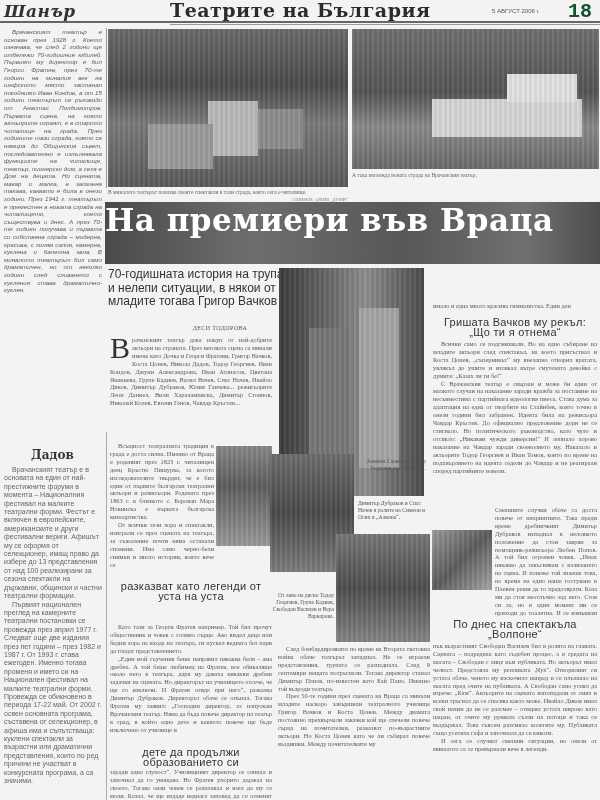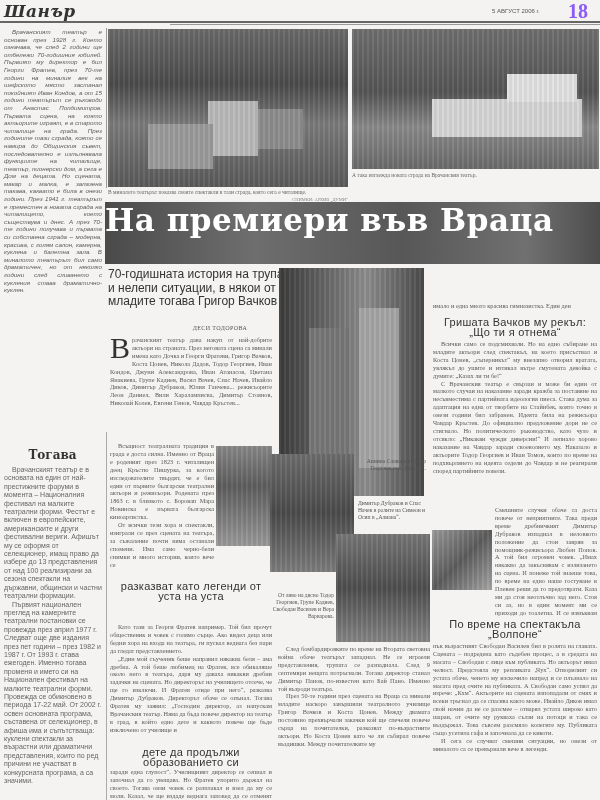--- a/index.html
+++ b/index.html
@@ -5,21 +5,21 @@
   * { box-sizing: border-box; margin: 0; padding: 0; }
   html, body { width: 600px; height: 800px; overflow: hidden; background: #f4f3f1; }
   body { position: relative; font-family: "Liberation Serif", serif; color: #2a2a2a; }
   .abs { position: absolute; }
 
   
   .masthead { left: 0; top: 0; width: 548px; height: 22px; }
   .brand { left: 4px; top: 1px; font-family: "DejaVu Serif", serif; font-style: italic; font-weight: bold; font-size: 17px; color: #333; letter-spacing: 0.5px; }
   .section-title { left: 170px; top: -1px; font-family: "DejaVu Serif", serif; font-weight: bold; font-size: 19px; color: #2b2b2b; letter-spacing: 0.5px; }
   .date { left: 492px; top: 8px; font-family: "Liberation Sans", sans-serif; font-size: 6px; color: #555; }
-  .page-num { left: 568px; top: 0px; font-family: Liberation Serif, serif; font-weight: bold; font-size: 20px; color: #8b5cf6; }
+  .page-num { left: 568px; top: 0px; font-family: Liberation Mono, monospace; font-weight: bold; font-size: 20px; color: #14532d; }
   .rule { left: 0; top: 21px; width: 600px; height: 2px; background: #666; }
   .rule2 { left: 170px; top: 24px; width: 430px; height: 1px; background: #999; }
 
   
   .txt { font-size: 6.3px; line-height: 7.9px; color: #5a5a5a; text-align: justify; }
   .txt-italic { font-style: italic; font-family: "Liberation Sans", sans-serif; }
   .txt-sans { font-family: "Liberation Sans", sans-serif; font-size: 7px; line-height: 8.6px; color: #666; }
   .indent { text-indent: 8px; }
   .sub { font-family: "Liberation Sans", sans-serif; font-weight: normal; font-size: 11px; line-height: 9.5px; color: #333; text-align: center; letter-spacing: 0.3px; }
 
@@ -42,20 +42,21 @@
   .prinos-title { left: 0; top: 448px; width: 105px; text-align: center; font-family: "DejaVu Serif", serif; font-weight: bold; font-size: 12px; color: #333; }
 
   .vline { left: 106px; top: 28px; width: 1px; height: 160px; background: #999; }
   .vline2 { left: 106px; top: 432px; width: 1px; height: 368px; background: #aaa; }
 </style>
 </head>
 <body>
 
 <div class="abs masthead">
   <div class="abs brand">Шанър</div>
+  <div class="abs section-title">Театрите на България</div>
   <div class="abs date">5 АВГУСТ 2006 г.</div>
   <div class="abs page-num">18</div>
 </div>
 <div class="abs rule"></div>
 <div class="abs rule2"></div>
 
 <div class="abs txt txt-italic" style="left:4px; top:28px; width:98px; font-size:6.2px; line-height:7.6px; color:#5c5c5c;">
   <p class="indent">Врачанският театър е основан през 1928 г. Което означава, че след 2 години ще отбележи 70-годишния юбилей. Първият му директор е бил Георги Фратев, през 70-те години на миналия век на шефското място застанал покойният Иван Кондов, а от 15 години театърът се ръководи от Анастас Попдимитров. Първата сцена, на която актьорите играят, е в старото читалище на града. През годините тази сграда, която се намира до Общинския съвет, последователно е изпълнявала функциите на читалище, театър, пионерски дом, а сега е Дом на децата. Но сцената, макар и малка, е запазена такава, каквато е била в онези години. През 1941 г. театърът е преместен в новата сграда на читалището, което съществува и днес. А през 70-те години получава и първата си собствена сграда – модерна, красива, с голям салон, камерна, куклена и балетна зала. В миналото театърът бил само драматичен, но от няколко години след сливането с кукления става драматично-куклен.</p>
 </div>
 <div class="abs vline"></div>
@@ -77,21 +78,21 @@
 
 <div class="abs headline-band"></div>
 <div class="abs headline">
   <div>На премиери във Враца</div>
 </div>
 
 <div class="abs lede">70-годишната история на трупата помни смешни случки и нелепи ситуации, в някои от които били замесени и младите тогава Григор Вачков и Коста Цонев</div>
 <div class="abs byline">ДЕСИ ТОДОРОВА</div>
 
 <div class="abs vline2"></div>
-<div class="abs prinos-title">Тогава</div>
+<div class="abs prinos-title">Дадов</div>
 <div class="abs txt-sans" style="left:4px; top:466px; width:98px; font-size:7px; line-height:8.4px;">
   <p class="indent">Врачанският театър е в основата на един от най-престижните форуми в момента – Националния фестивал на малките театрални форми. Фестът е включен в европейските, американските и други фестивални вериги. Афишът му се оформя от селекционер, имащ право да избере до 13 представления от над 100 реализирани за сезона спектакли на държавни, общински и частни театрални формации.</p>
   <p class="indent">Първият национален преглед на камерните театрални постановки се провежда през април 1977 г. Следват още две издания през пет години – през 1982 и 1987 г. От 1993 г. става ежегоден. Именно тогава променя и името си на Национален фестивал на малките театрални форми. Провежда се обикновено в периода 17-22 май. От 2002 г. освен основната програма, съставена от селекционер, в афиша има и съпътстваща: куклени спектакли за възрастни или драматични представления, които по ред причини не участват в конкурсната програма, а са значими.</p>
 </div>
 
 <div class="abs txt" style="left:110px; top:336px; width:162px;">
   <p><span class="dropcap">В</span><span>рачанският театър дава накуп от най-добрите актьори на страната. През неговата сцена са минали имена като Дочка и Георги Фратеви, Григор Вачков, Коста Цонев, Никола Дадов, Тодор Георгиев, Иван Кондов, Джуни Александрова, Иван Атанасов, Цветана Янакиева, Групе Кадиев, Васил Вачев, Спас Начев, Ивайло Диков, Димитър Дубраков, Юлия Ганчева... режисьорите Леон Даниел, Вили Хараламписва, Димитър Стоянов, Николай Колев, Евгени Генов, Чавдар Кръстев...</span></p>
 </div>
 <div class="abs txt" style="left:110px; top:442px; width:104px;">
   <p class="indent">Всъщност театралната традиция в града е доста силна. Именно от Враца е роденият през 1823 г. читалищен деец Кръстю Пишурка, за когото изследователите твърдят, че е бил един от първите български театрални актьори и режисьори. Родената през 1863 г. в близкото с. Боровап Мара Новинска е първата българска киноартистка.</p>
@@ -124,17 +125,17 @@
 <div class="abs txt" style="left:433px; top:302px; width:164px;">имало и една много красива гимназистка. Един ден</div>
 <div class="abs sub" style="left:433px; top:318px; width:164px;">Гришата Вачков му рекъл: „Що ти я отнема“</div>
 <div class="abs txt" style="left:433px; top:340px; width:164px;">
   <p class="indent">Всички само се подсмихвали. Но на едно събиране на младите актьори след спектакъл, на което присъствал и Коста Цонев, „съперникът“ му внезапно отворил вратата, увлякъл до уши­те и изтикал вътре смутената девойка с думите: „Казах ли ти бе!“</p>
   <p class="indent">С Врачанския театър е свързан и може би един от малкото случаи на наказание заради кражба за поставяне на несъвместима с партийната идеология пиеса. Става дума за адаптация на една от творбите на Стайнбек, която точно в онези години бил забранен. Идеята била на режисьора Чавдар Кръстев. До официално предложение дори не се стигнало. Но политическото ръководство, като чуло и отсякло: „Никакви чужди диверсии!“ И лепнало хорово наказание на Чавдар заради своеволието му. Наказало и актьорите Тодор Георгиев и Иван Томов, които по време на подхвърлянето на идеята седели до Чавдар и не реагирали според партийните повели.</p>
 </div>
 <div class="abs photo" style="left:432px; top:530px; width:60px; height:60px; background:linear-gradient(135deg,#9b9b9b,#5d5d5d 50%,#a7a7a7);"></div>
 <div class="abs txt" style="left:433px; top:506px; width:164px; height:110px; overflow:hidden;">
   <p class="indent" style="padding-left:62px; text-indent:0;">Смешните случки обаче са доста повече от неприятните. Така преди време дребничкият Димитър Дубраков изпаднал в неловкото положение да стои заврян за помощник-режисьора Любен Попов. А той бил огромен човек. „Имах някакво да закъснявам с излизането на сцена. И понеже той знаеше това, по време на едно наше гостуване в Плевен реши да го предотврати. Каза ми да стоя неотлъчно зад него. Стоя си аз, но в един момент ми се приходи до тоалетна. И се измъквам тайно. А той след мен. Измъкна ме от тоалетната, грабна ме под мишница, взе едно въже и ме завърза за себе си“.</p>
 </div>
-<div class="abs sub" style="left:433px; top:620px; width:164px;">По време на спектакъла „Волпоне“</div>
+<div class="abs sub" style="left:433px; top:620px; width:164px;">По днес на спектакъла „Волпоне“</div>
 <div class="abs txt" style="left:433px; top:642px; width:164px;">
   <p>пък възрастният Свободан Василев бил в ролята на главата. Сцената – подредена като съдебен процес, а в средата на масата – Свободан с лице към публиката. Но актьорът имал челюст. Предстояла му репликата „Чух“. Отворилият си устата обаче, ченето му изскочило напред и се плъзнало на масата пред очите на публиката. А Свободан само успял да изрече: „Кхм“. Актьорите на сцената изпопадали от смях и всеки тръгнал да се спасява както може. Ивайло Диков имал свой начин да не се разсмее – отварял устата широко като шаран, от очите му рукваха сълзи на потоци и така се въздържал. Това съвсем разсмяло колегите му. Публиката също усетила гафа и започнала да се кикоти.</p>
   <p class="indent">И сега се случват смешни ситуации, но онези от миналото са се превърнали вече в легенди.</p>
 </div>
 
 </body></html>

